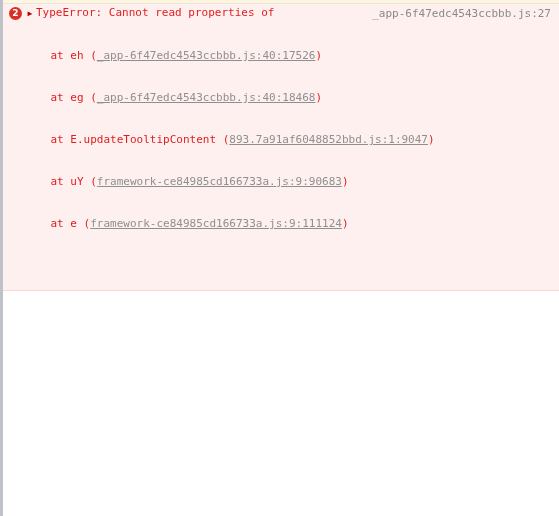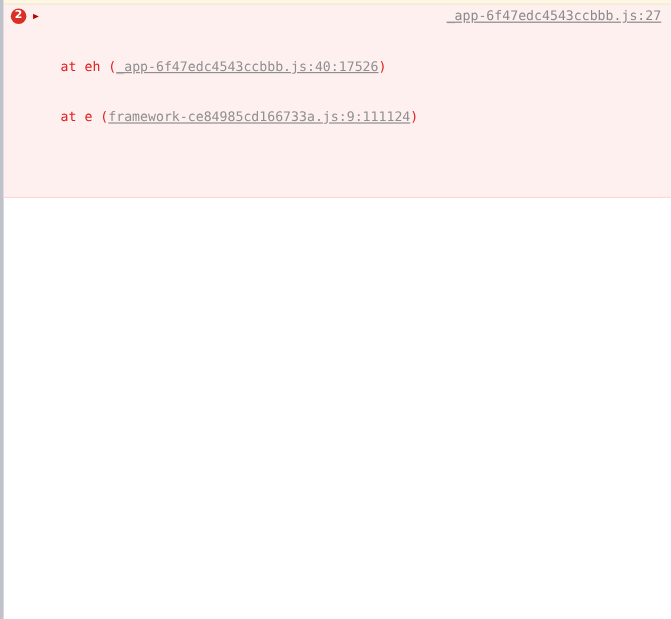--- a/index.html
+++ b/index.html
@@ -65,21 +65,20 @@
     color: #e02020;
     word-wrap: break-word;
     overflow-wrap: break-word;
     white-space: pre-wrap;
   }
   .src-link {
     position: absolute;
     top: 1px;
     right: 4px;
     color: #8a8a8a;
-    text-decoration: underline;
     white-space: nowrap;
     cursor: pointer;
   }
   
   .badge-count {
     display: inline-block;
     width: 13px;
     height: 13px;
     border-radius: 50%;
     background: #d93025;
@@ -113,24 +112,30 @@
 <div id="console">
 
   <div class="top-strip"></div>
 
   <div class="msg">
     <div class="msg-head">
       <div class="badge-slot">
         <span class="badge-count">2</span>
       </div>
       <div class="triangle">▶</div>
+      <div class="msg-body">
+        <span class="msg-text">TypeError: Cannot read properties of</span>
+      </div>
       <span class="src-link">_app-6f47edc4543ccbbb.js:27</span>
     </div>
     <div class="stack">
       <div class="stack-line"><span>    at eh (</span><a class="stack-link">_app-6f47edc4543ccbbb.js:40:17526</a><span>)</span></div>
+      <div class="stack-line"><span>    at eg (</span><a class="stack-link">_app-6f47edc4543ccbbb.js:40:18468</a><span>)</span></div>
+      <div class="stack-line"><span>    at E.updateTooltipContent (</span><a class="stack-link">893.7a91af6048852bbd.js:1:9047</a><span>)</span></div>
+      <div class="stack-line"><span>    at uY (</span><a class="stack-link">framework-ce84985cd166733a.js:9:90683</a><span>)</span></div>
       <div class="stack-line"><span>    at e (</span><a class="stack-link">framework-ce84985cd166733a.js:9:111124</a><span>)</span></div>
       
       
     </div>
   </div>
 
   <div class="filler"></div>
 </div>
 
 </body></html>

